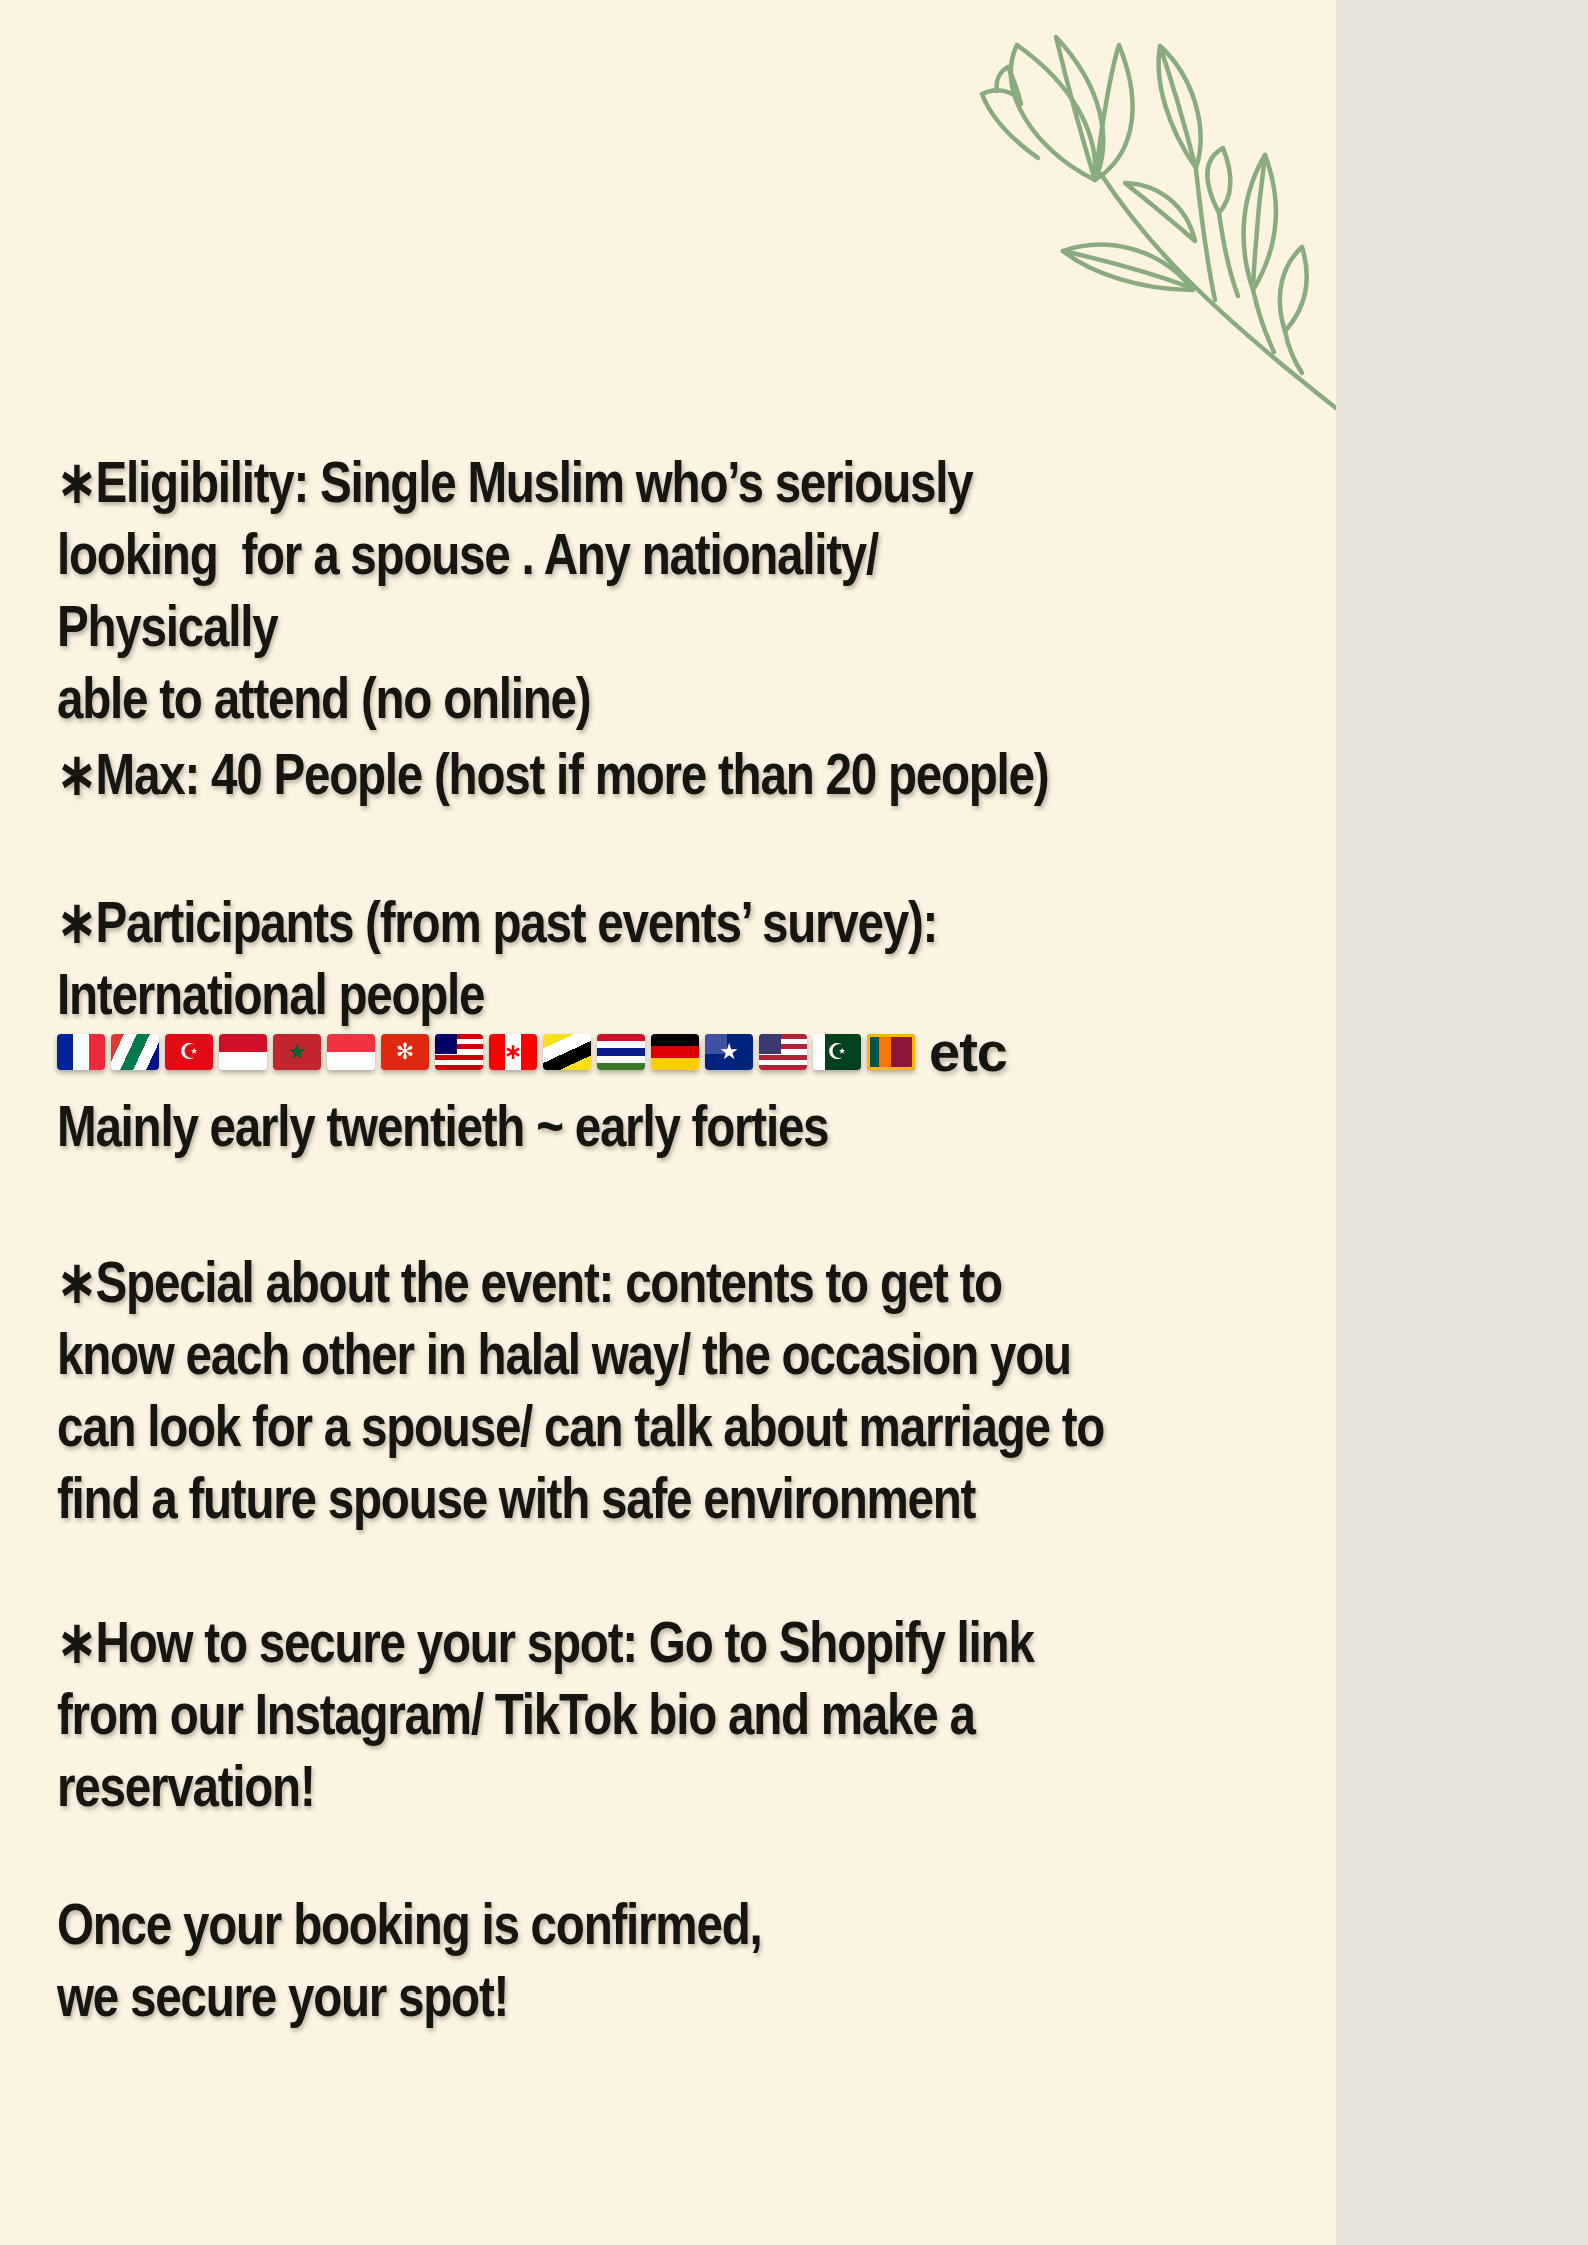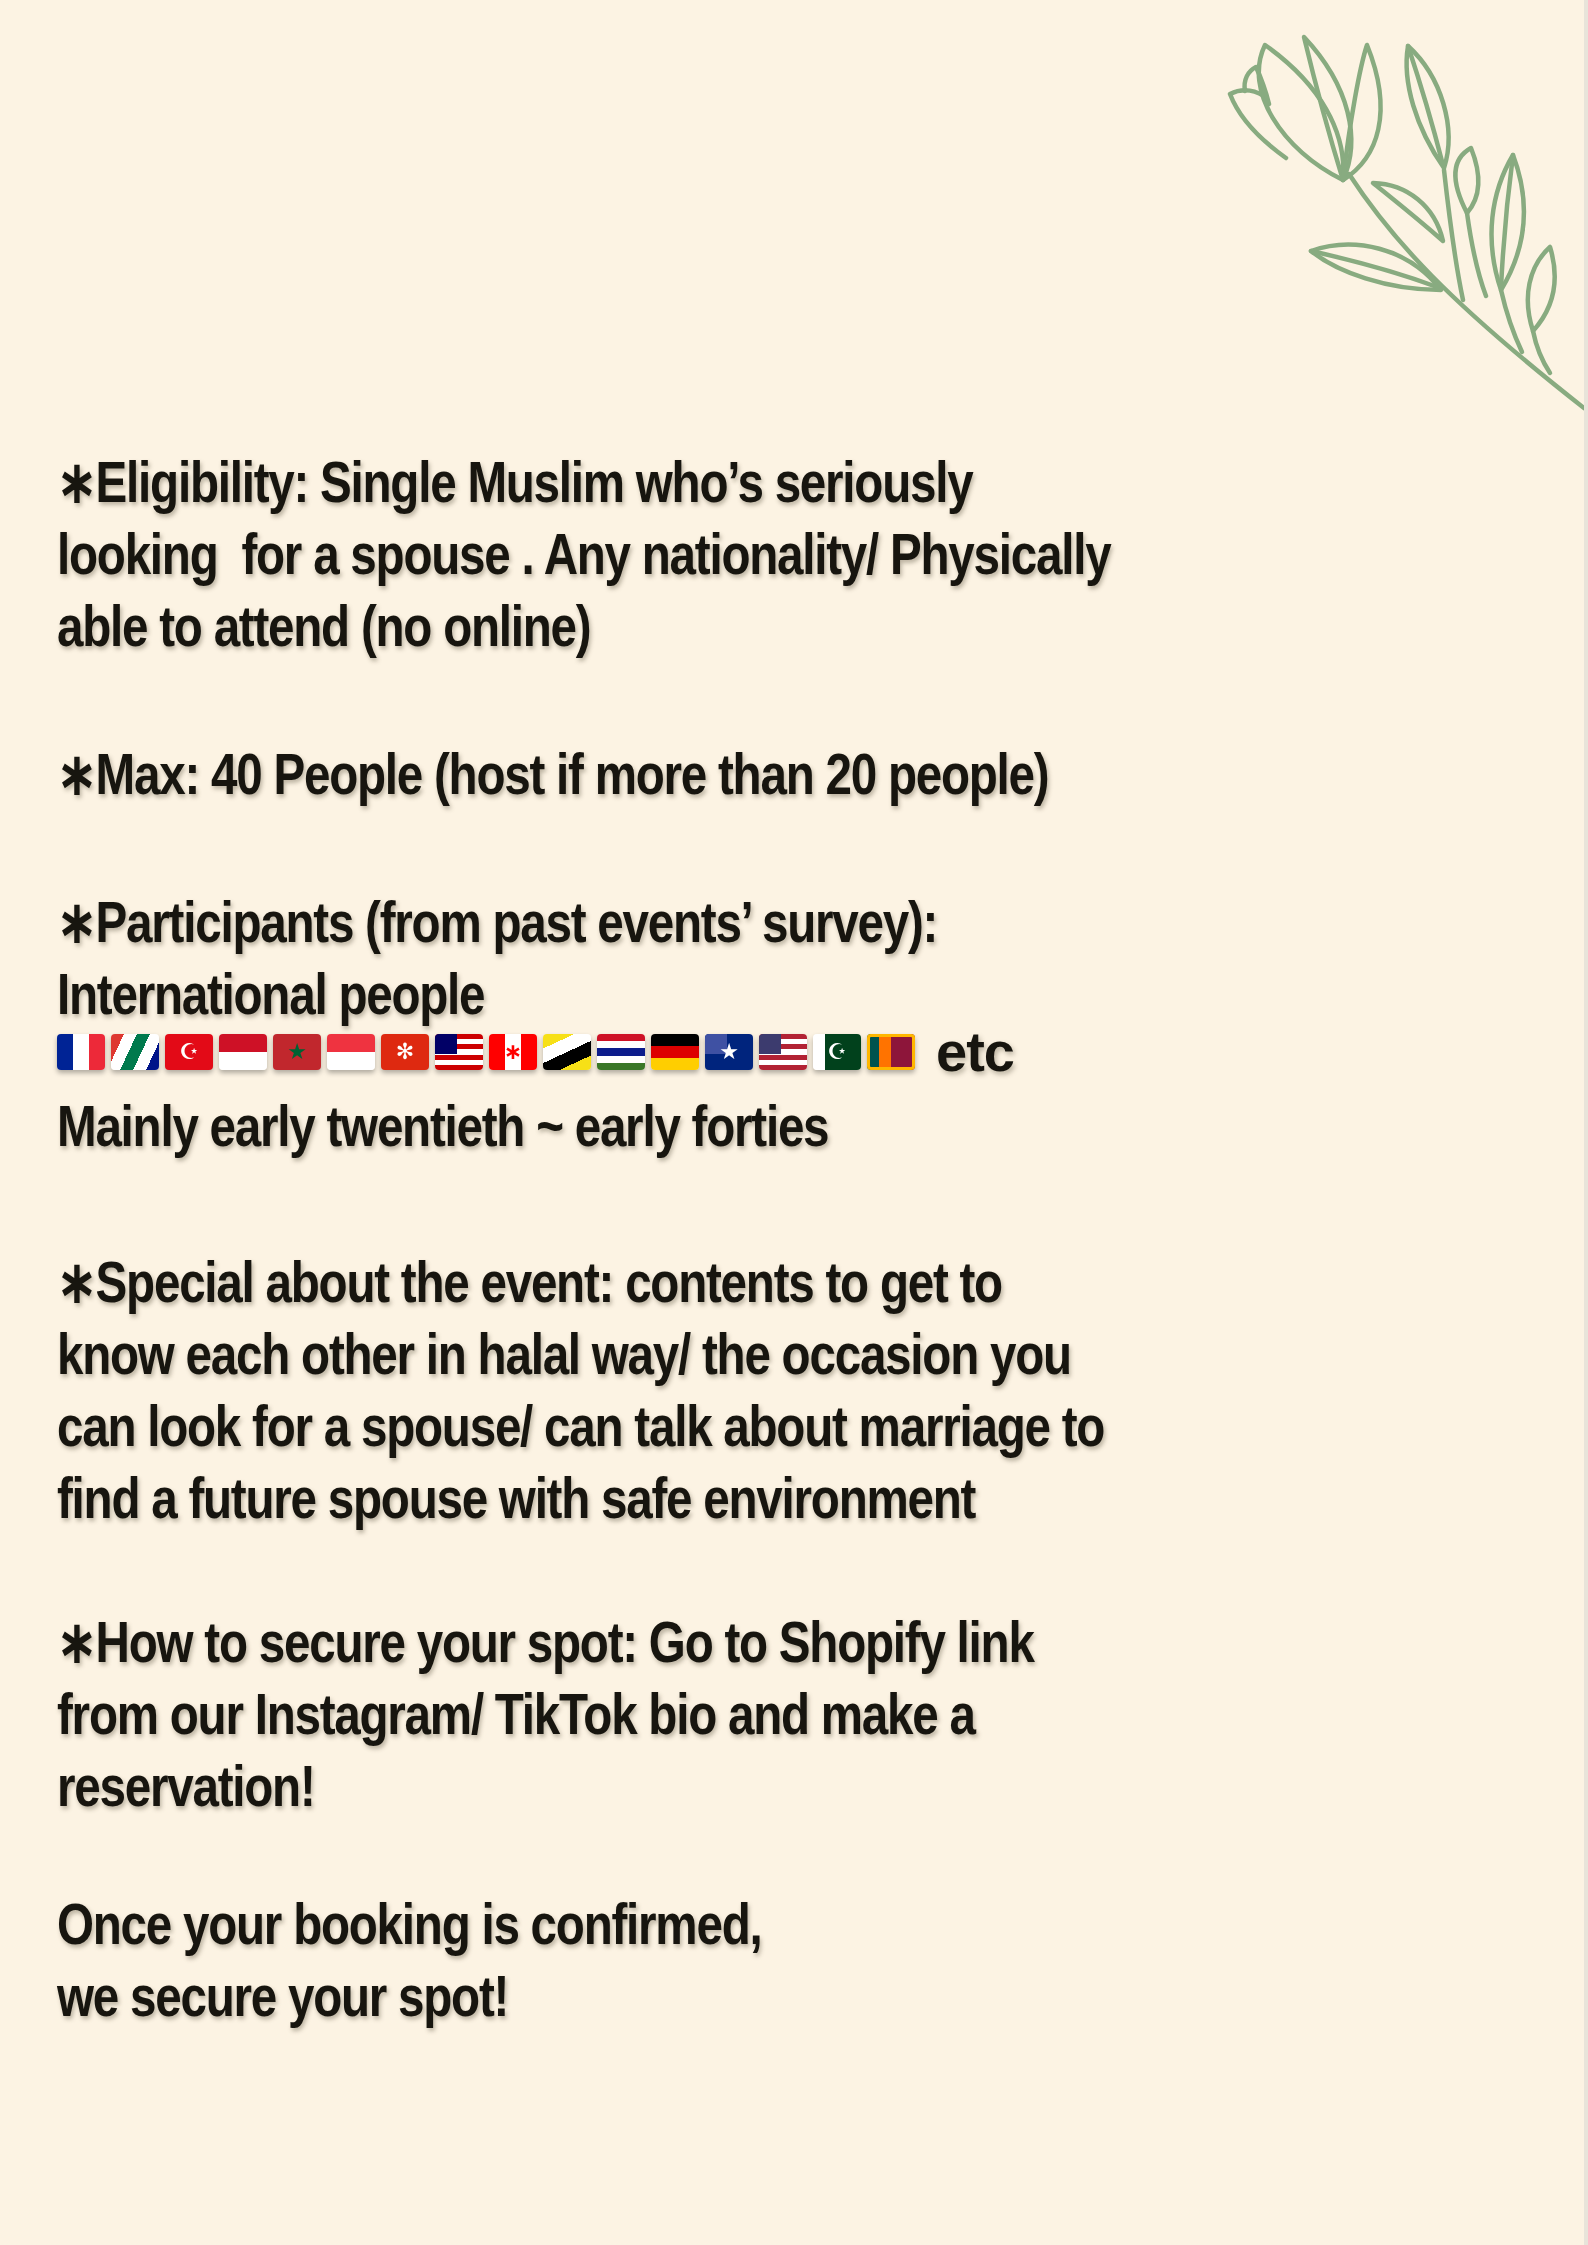--- a/index.html
+++ b/index.html
@@ -1,18 +1,18 @@
 <!DOCTYPE html>
 <html><head>
 <meta charset="utf-8">
 <style>
   html,body{margin:0;padding:0;background:#e8e4da;}
   .page{
     position:relative;
-    width:1584px;height:2245px;
+    width:1336px;height:2245px;
     overflow:hidden;
     font-family:"Liberation Sans",sans-serif;
   }
   .flower{
     position:absolute;top:0;right:0;
     width:440px;height:420px;
     pointer-events:none;
   }
   .para{
     position:absolute;left:57px;
@@ -44,21 +44,21 @@
   }
   .flag b{
     position:relative;
     font-family:"DejaVu Sans",sans-serif;
     font-weight:700;font-size:22px;line-height:1;
   }
   .etc{
     font-weight:700;
     font-size:56px;line-height:1;
     letter-spacing:-1px;
-    margin-left:15px;
+    margin-left:8px;
     text-shadow:2px 3px 5px rgba(70,60,40,.35);
   }
 </style>
 </head>
 <body>
 
 <div class="page" style="background: rgb(252, 243, 227); color: rgb(23, 21, 15);">
 
   <svg class="flower" viewBox="0 0 440 420" aria-hidden="true">
     <g fill="none" stroke="#88ab80" stroke-width="4.5" stroke-linecap="round" stroke-linejoin="round">

